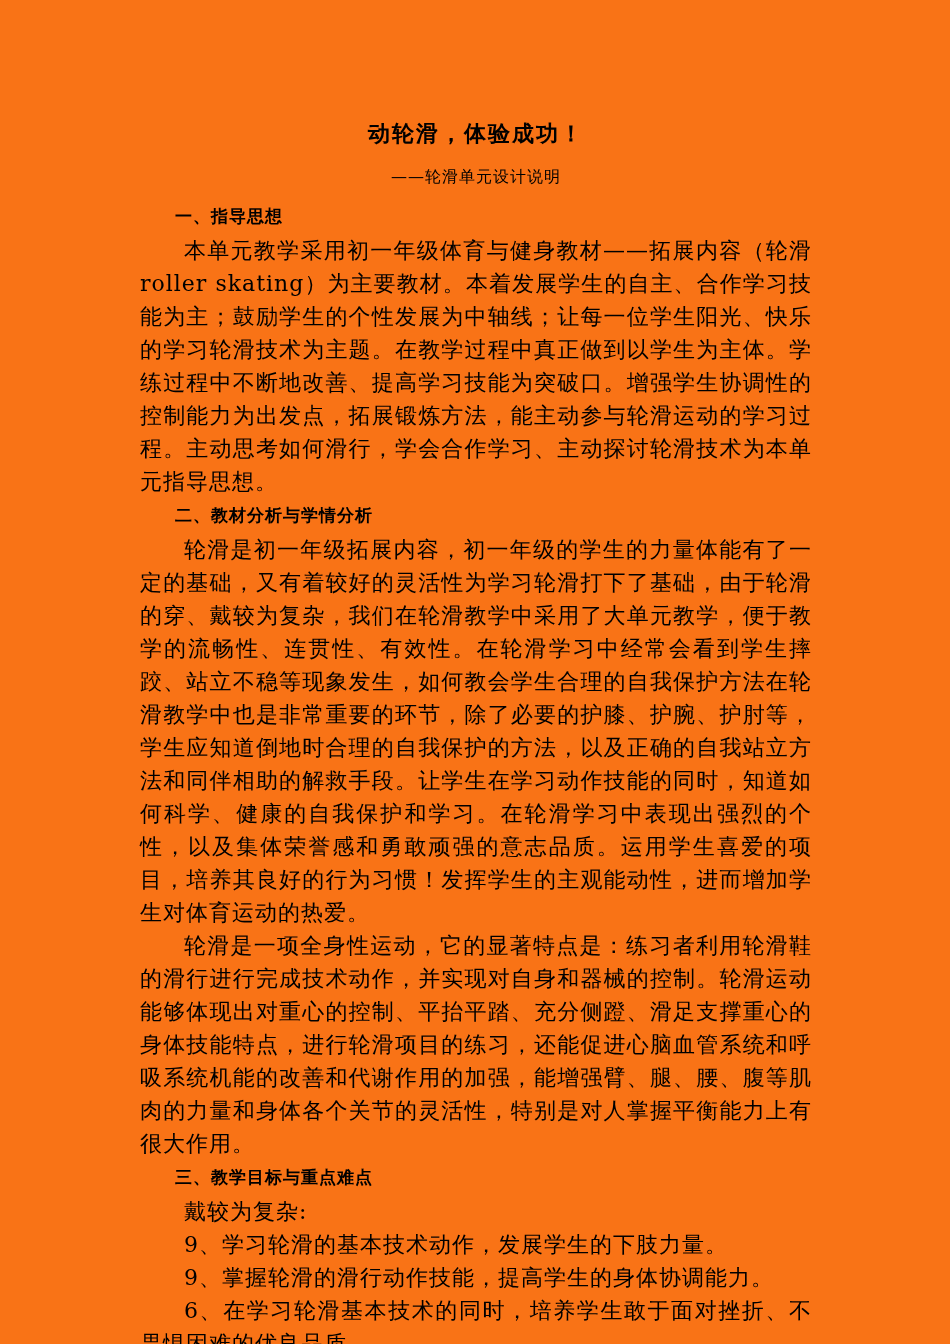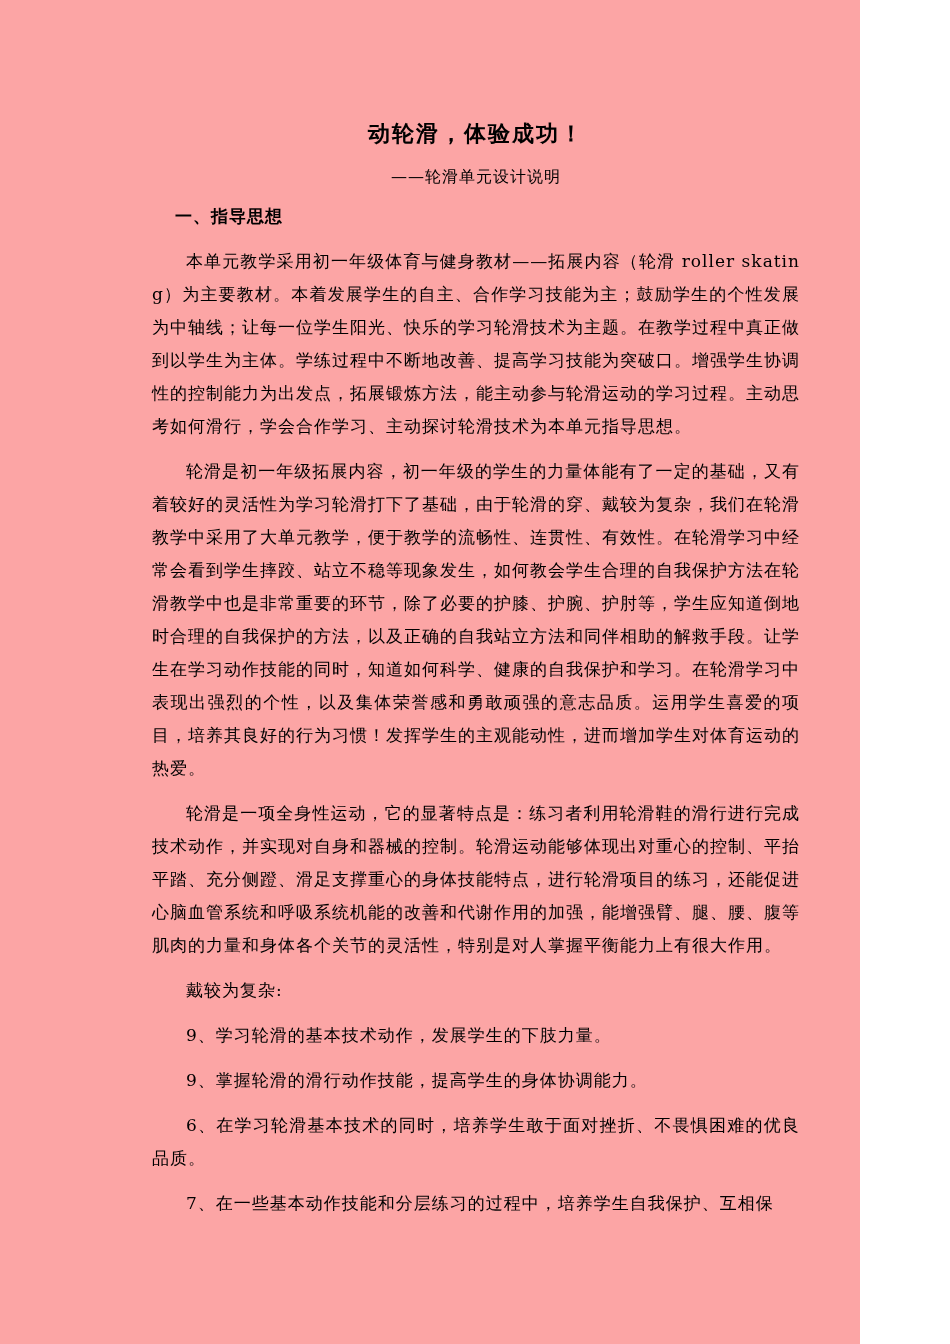--- a/index.html
+++ b/index.html
@@ -2,23 +2,23 @@
 <html><head>
 <meta charset="utf-8">
 <style>
   html, body {
     margin: 0;
     padding: 0;
     background: #ffffff;
   }
   .page {
     position: relative;
-    width: 860px;
+    width: 950px;
     height: 1344px;
-    background: #fca5a5;
+    background: #f97316;
     overflow: hidden;
     font-family: "DejaVu Serif", "Liberation Serif", serif;
     color: #000000;
     box-sizing: border-box;
   }
   .content {
     position: absolute;
     top: 118px;
     left: 140px;
     width: 672px;
@@ -41,22 +41,22 @@
   }
   .section-heading {
     margin: 1px;
     font-size: 17px;
     font-weight: bold;
     line-height: 33px;
     text-indent: 2em;
     letter-spacing: 1px;
   }
   .para {
-    margin: 12px;
-    font-size: 17px;
+    margin: 0;
+    font-size: 22px;
     line-height: 33px;
     text-indent: 2em;
     text-align: justify;
     letter-spacing: 1px;
     word-break: break-all;
   }
 </style>
 </head>
 <body>
 
@@ -65,25 +65,27 @@
 
     <h1 class="doc-title">动轮滑，体验成功！</h1>
     <div class="doc-subtitle">——轮滑单元设计说明</div>
 
     <div class="section">
       <h2 class="section-heading">一、指导思想</h2>
       <p class="para">本单元教学采用初一年级体育与健身教材——拓展内容（轮滑 roller skating）为主要教材。本着发展学生的自主、合作学习技能为主；鼓励学生的个性发展为中轴线；让每一位学生阳光、快乐的学习轮滑技术为主题。在教学过程中真正做到以学生为主体。学练过程中不断地改善、提高学习技能为突破口。增强学生协调性的控制能力为出发点，拓展锻炼方法，能主动参与轮滑运动的学习过程。主动思考如何滑行，学会合作学习、主动探讨轮滑技术为本单元指导思想。</p>
     </div>
 
     <div class="section">
+      <h2 class="section-heading">二、教材分析与学情分析</h2>
       <p class="para">轮滑是初一年级拓展内容，初一年级的学生的力量体能有了一定的基础，又有着较好的灵活性为学习轮滑打下了基础，由于轮滑的穿、戴较为复杂，我们在轮滑教学中采用了大单元教学，便于教学的流畅性、连贯性、有效性。在轮滑学习中经常会看到学生摔跤、站立不稳等现象发生，如何教会学生合理的自我保护方法在轮滑教学中也是非常重要的环节，除了必要的护膝、护腕、护肘等，学生应知道倒地时合理的自我保护的方法，以及正确的自我站立方法和同伴相助的解救手段。让学生在学习动作技能的同时，知道如何科学、健康的自我保护和学习。在轮滑学习中表现出强烈的个性，以及集体荣誉感和勇敢顽强的意志品质。运用学生喜爱的项目，培养其良好的行为习惯！发挥学生的主观能动性，进而增加学生对体育运动的热爱。</p>
       <p class="para">轮滑是一项全身性运动，它的显著特点是：练习者利用轮滑鞋的滑行进行完成技术动作，并实现对自身和器械的控制。轮滑运动能够体现出对重心的控制、平抬平踏、充分侧蹬、滑足支撑重心的身体技能特点，进行轮滑项目的练习，还能促进心脑血管系统和呼吸系统机能的改善和代谢作用的加强，能增强臂、腿、腰、腹等肌肉的力量和身体各个关节的灵活性，特别是对人掌握平衡能力上有很大作用。</p>
     </div>
 
     <div class="section">
+      <h2 class="section-heading">三、教学目标与重点难点</h2>
       <p class="para">戴较为复杂:</p>
       <p class="para">9、学习轮滑的基本技术动作，发展学生的下肢力量。</p>
       <p class="para">9、掌握轮滑的滑行动作技能，提高学生的身体协调能力。</p>
       <p class="para">6、在学习轮滑基本技术的同时，培养学生敢于面对挫折、不畏惧困难的优良品质。</p>
       <p class="para">7、在一些基本动作技能和分层练习的过程中，培养学生自我保护、互相保</p>
     </div>
 
   </div>
 </div>
 

